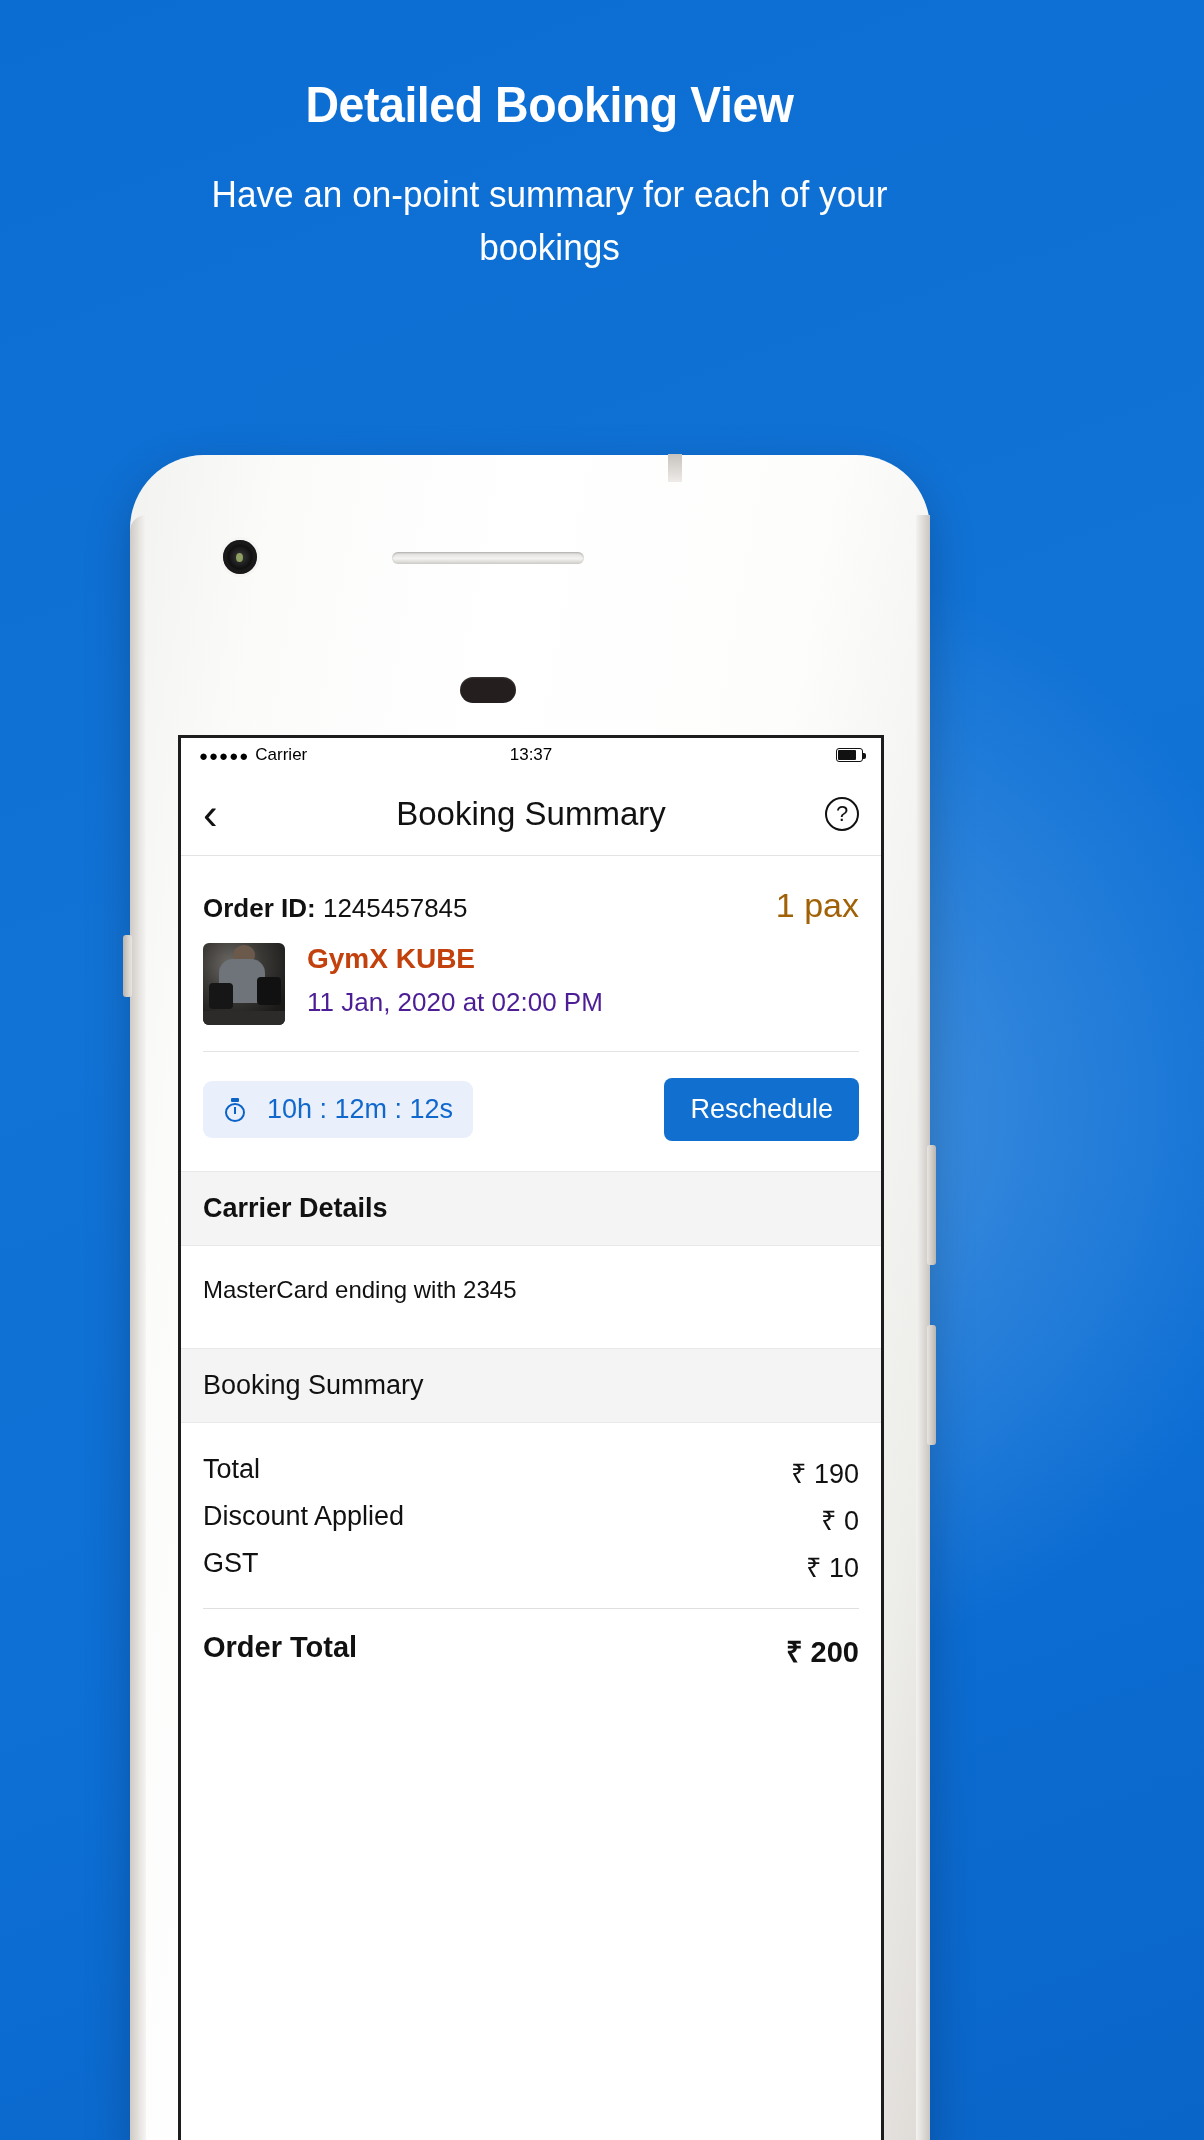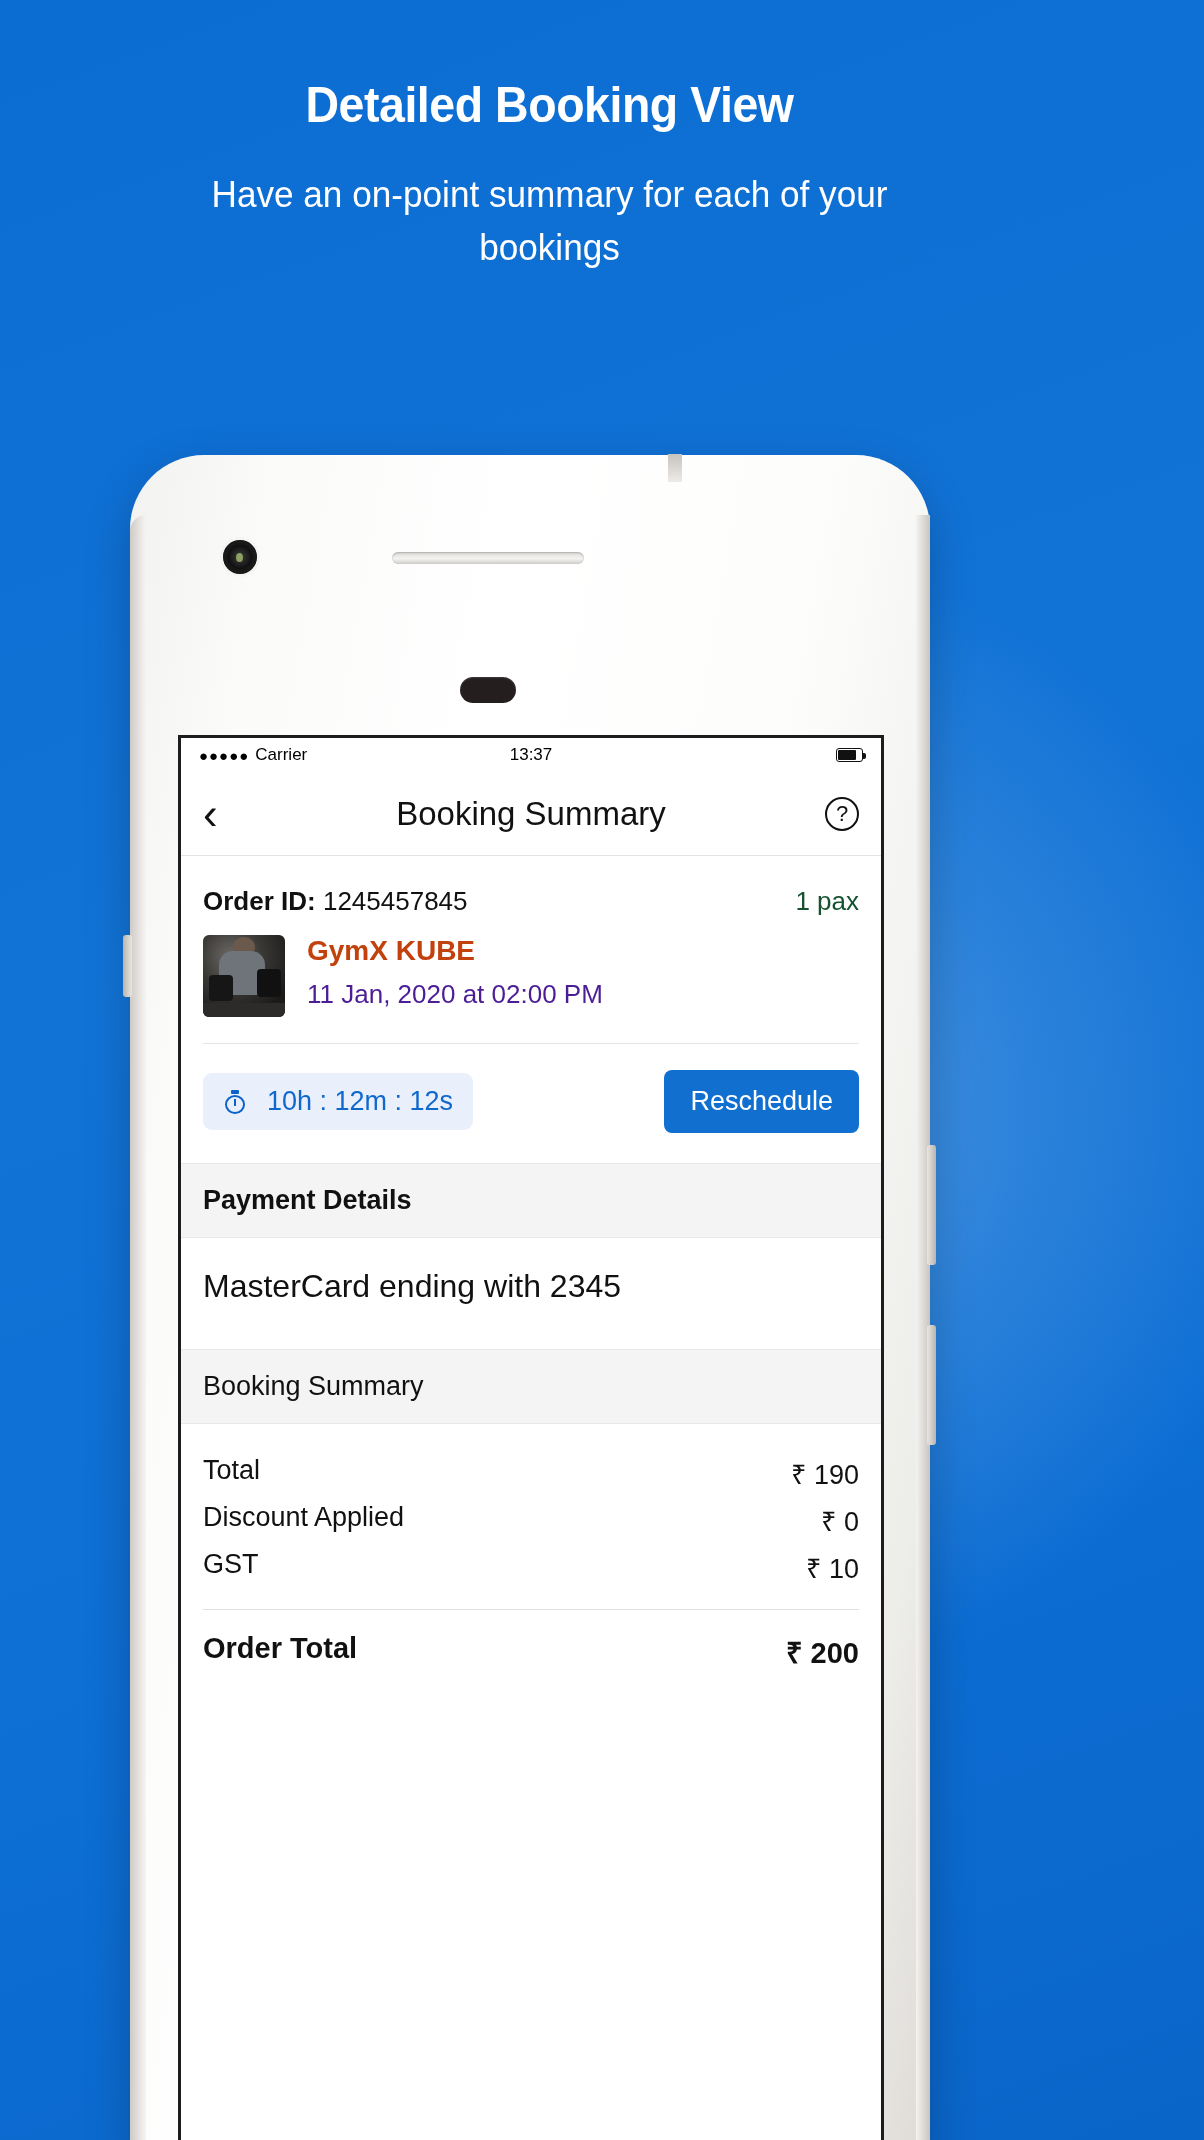--- a/index.html
+++ b/index.html
@@ -137,21 +137,21 @@
     display:flex; align-items:center; justify-content:center;
     font-size:22px; color:#111;
   }
 
   .order-row {
     display:flex; align-items:baseline; justify-content:space-between;
     padding:30px 22px 0 22px;
   }
   .order-id { font-size:26px; color:#111; }
   .order-id b { font-weight:bold; }
-  .pax { font-size:26px; color:#14532d; }
+  .pax { font-size:34px; color:#a16207; }
 
   .booking {
     display:flex; gap:22px; padding:18px 22px 26px 22px;
   }
   .thumb {
     width:82px; height:82px; border-radius:6px; flex:none;
     background:
       radial-gradient(circle at 34% 26%, #6d6a66 0%, #3b3936 38%, #1b1a19 78%),
       linear-gradient(180deg,#4a4845,#141312);
     position:relative; overflow:hidden;
@@ -192,21 +192,21 @@
     background:#1170cf; color:#fff; font-size:27px;
     padding:16px 26px; border-radius:8px; border:none;
     font-family:inherit;
   }
 
   .sec-head {
     background:#f4f4f4; border-top:1px solid #e8e8e8; border-bottom:1px solid #e8e8e8;
     padding:21px 22px; font-size:27px; color:#111;
   }
   .sec-head.bold { font-weight:bold; }
-  .sec-body { padding:30px 22px 44px 22px; font-size:32px; color:#111; }
+  .sec-body { padding:30px 22px 44px 22px; font-size:24px; color:#111; }
 
   .sum-list { padding:26px 22px 0 22px; }
   .sum-row { display:flex; justify-content:space-between; font-size:27px; color:#111; padding:5px 0; }
   .sum-sep { height:1px; background:#e0e0e0; margin:18px 0 0 0; }
   .sum-total { display:flex; justify-content:space-between; font-size:29px; font-weight:bold; color:#111; padding:22px 0 0 0; }
 </style>
 </head>
 <body>
 
 <div class="bg"></div>
@@ -280,21 +280,21 @@
         <span class="stopwatch">
           <span class="sw-t"></span>
             <span class="sw-b"></span>
             <span class="sw-h"></span>
         </span>
         <span class="timer-text">10h : 12m : 12s</span>
       </div>
       <button class="resched">Reschedule</button>
     </div>
 
-    <div class="sec-head bold">Payment Details</div>
+    <div class="sec-head bold">Carrier Details</div>
     <div class="sec-body">MasterCard ending with 2345</div>
 
     <div class="sec-head">Booking Summary</div>
 
     <div class="sum-list">
       <div class="sum-row">
         <span>Total</span>
         <span>₹ 190</span>
       </div>
       <div class="sum-row">

